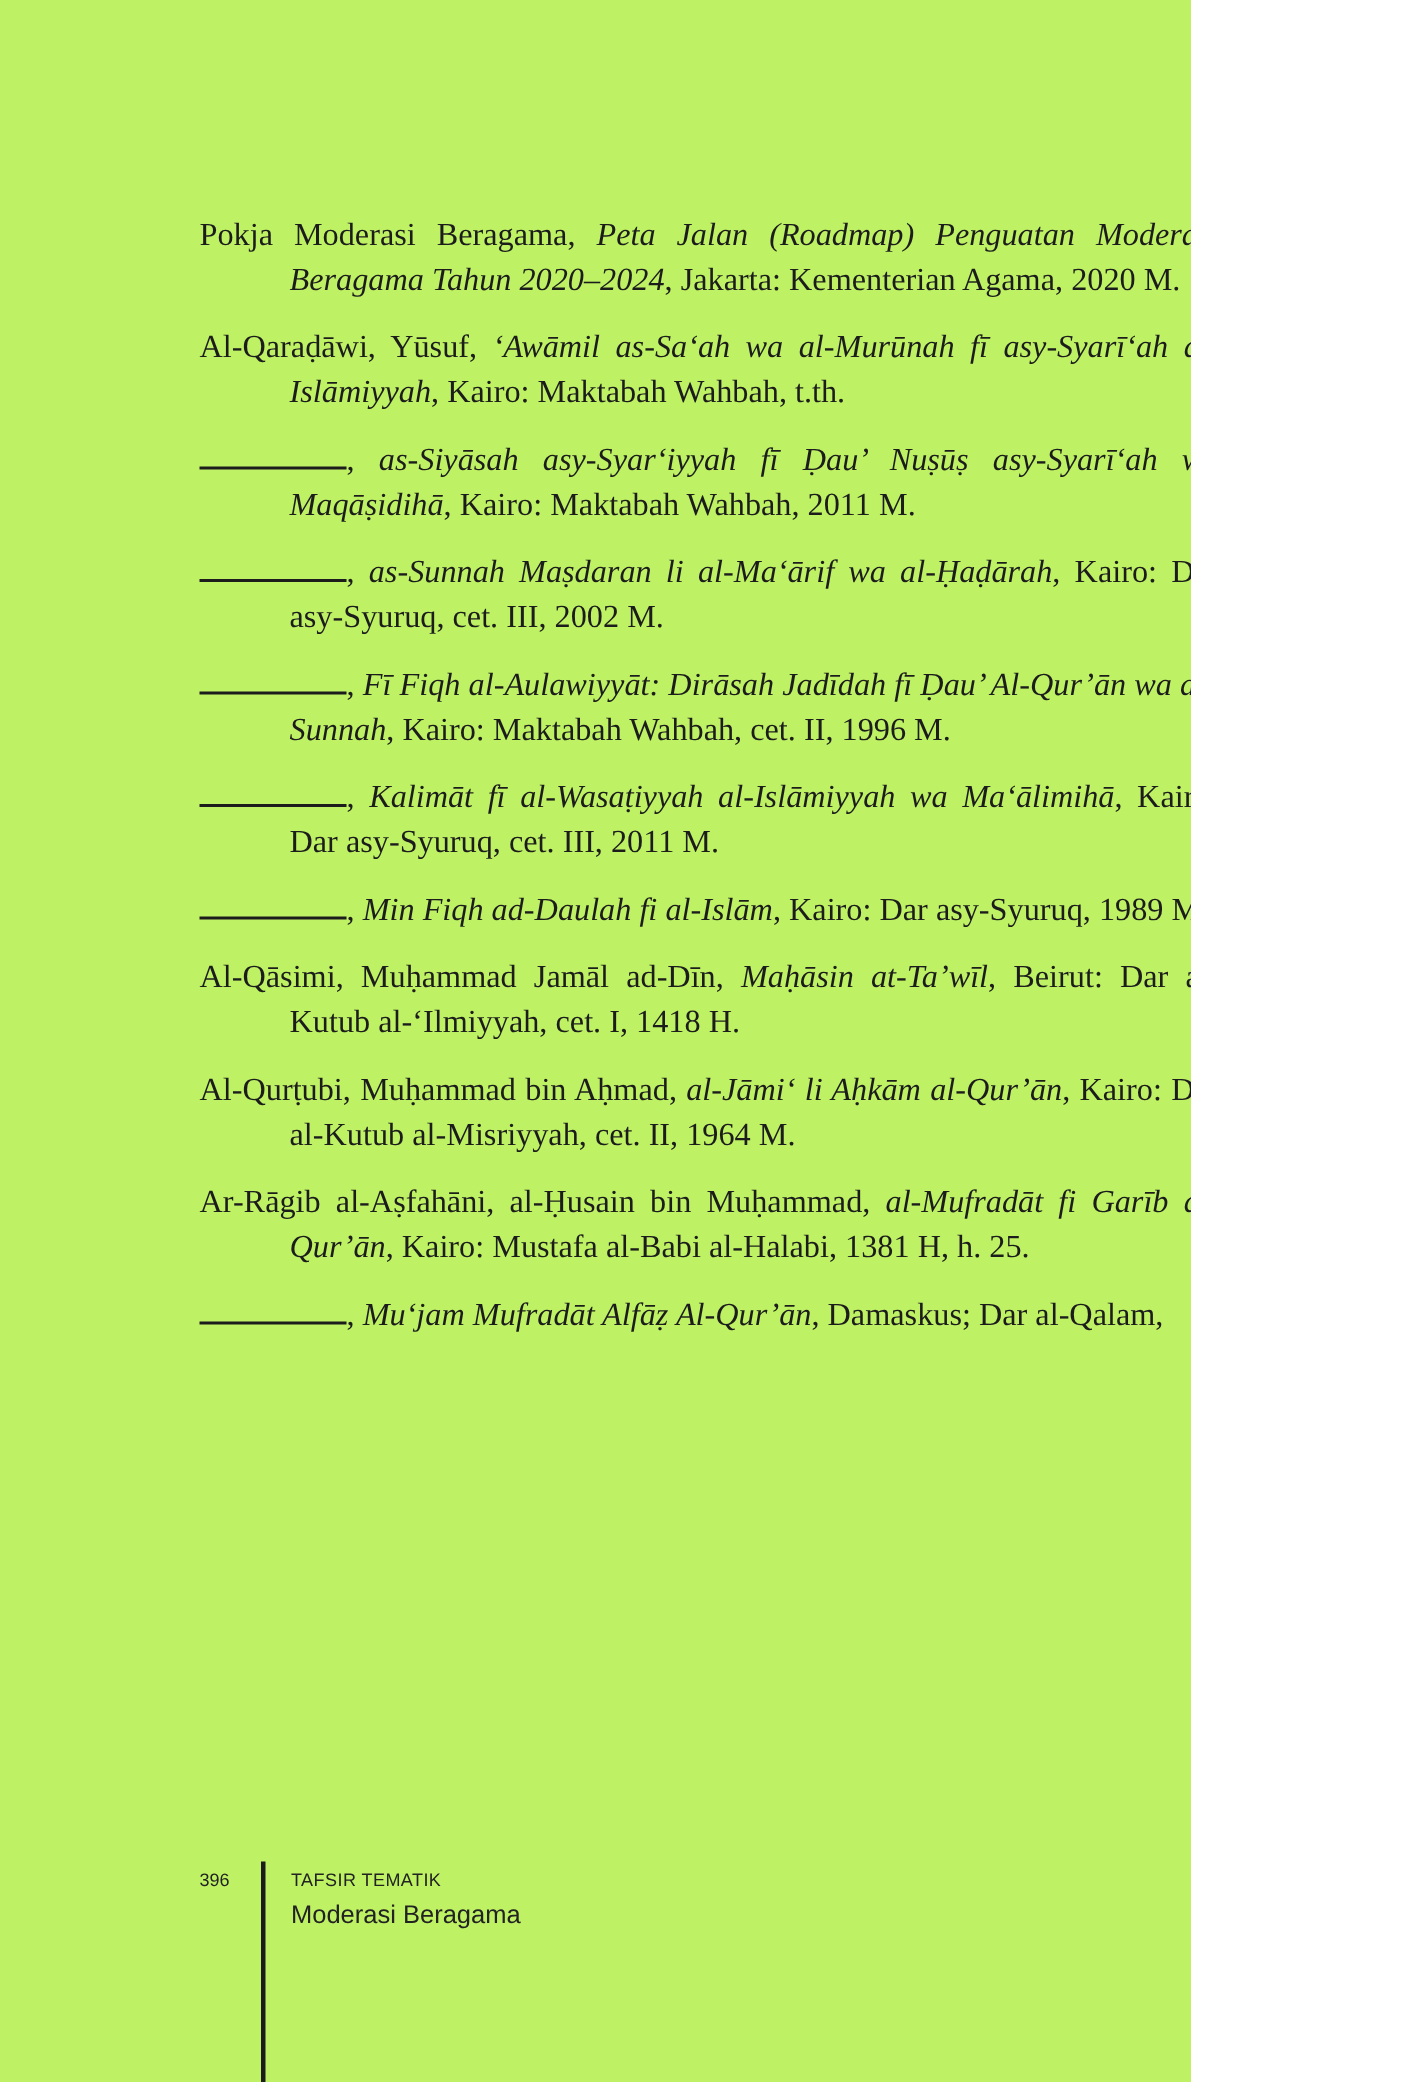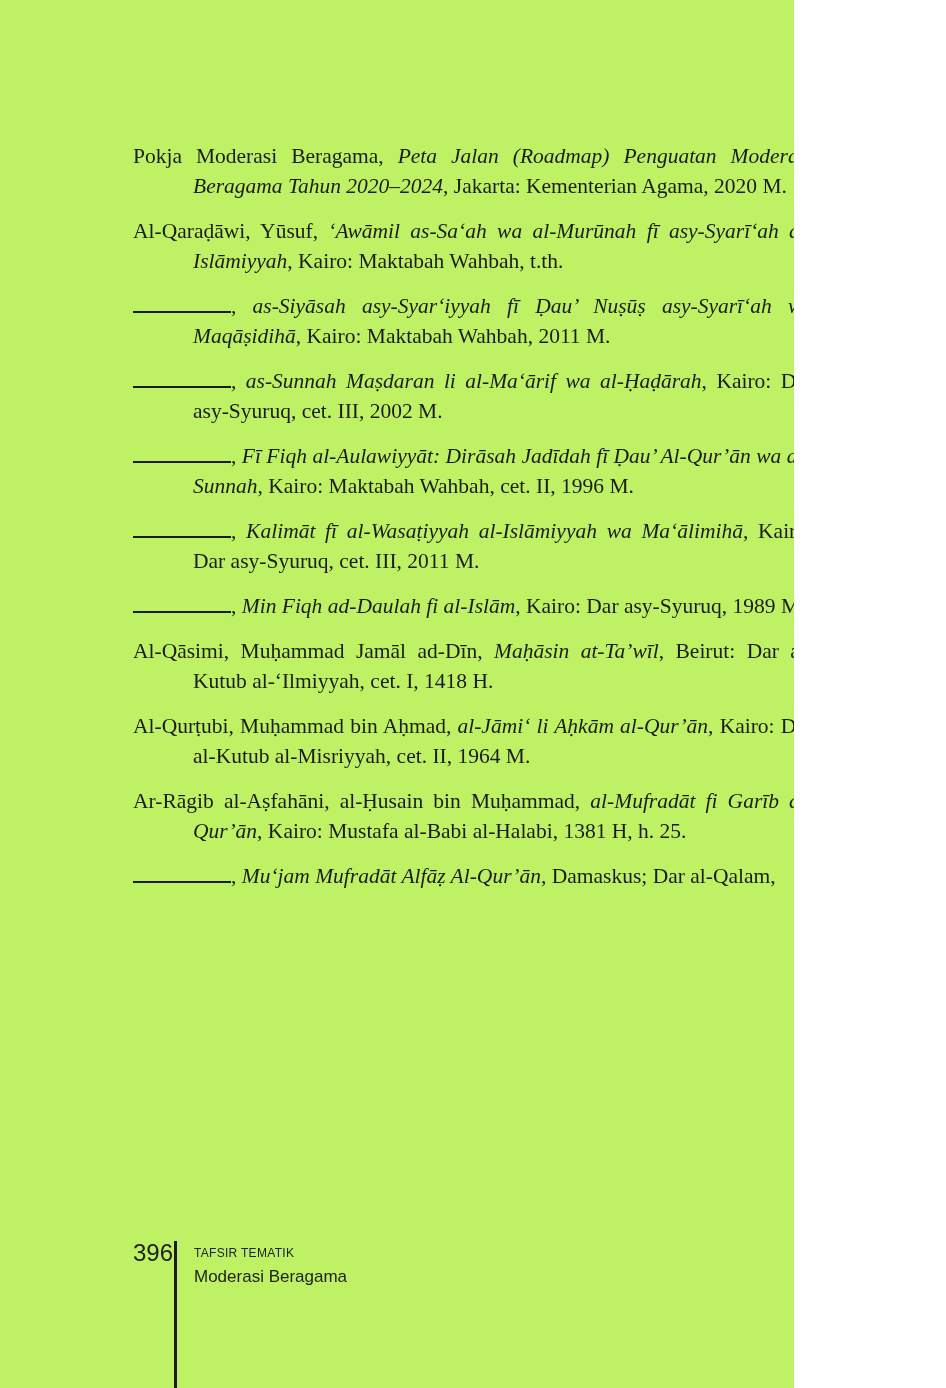--- a/index.html
+++ b/index.html
@@ -41,21 +41,21 @@
     position: absolute;
     left: 133px;
     top: 1241px;
     bottom: 0;
     display: flex;
     align-items: flex-start;
     font-family: "Liberation Sans", "DejaVu Sans", sans-serif;
     color: #222222;
   }
   .page-num {
-    font-size: 24px;
+    font-size: 12px;
     line-height: 24px;
     width: 41px;
     flex: 0 0 auto;
   }
   .rule {
     width: 3px;
     background: #1c1c1c;
     align-self: stretch;
     margin-right: 17px;
     flex: 0 0 auto;

